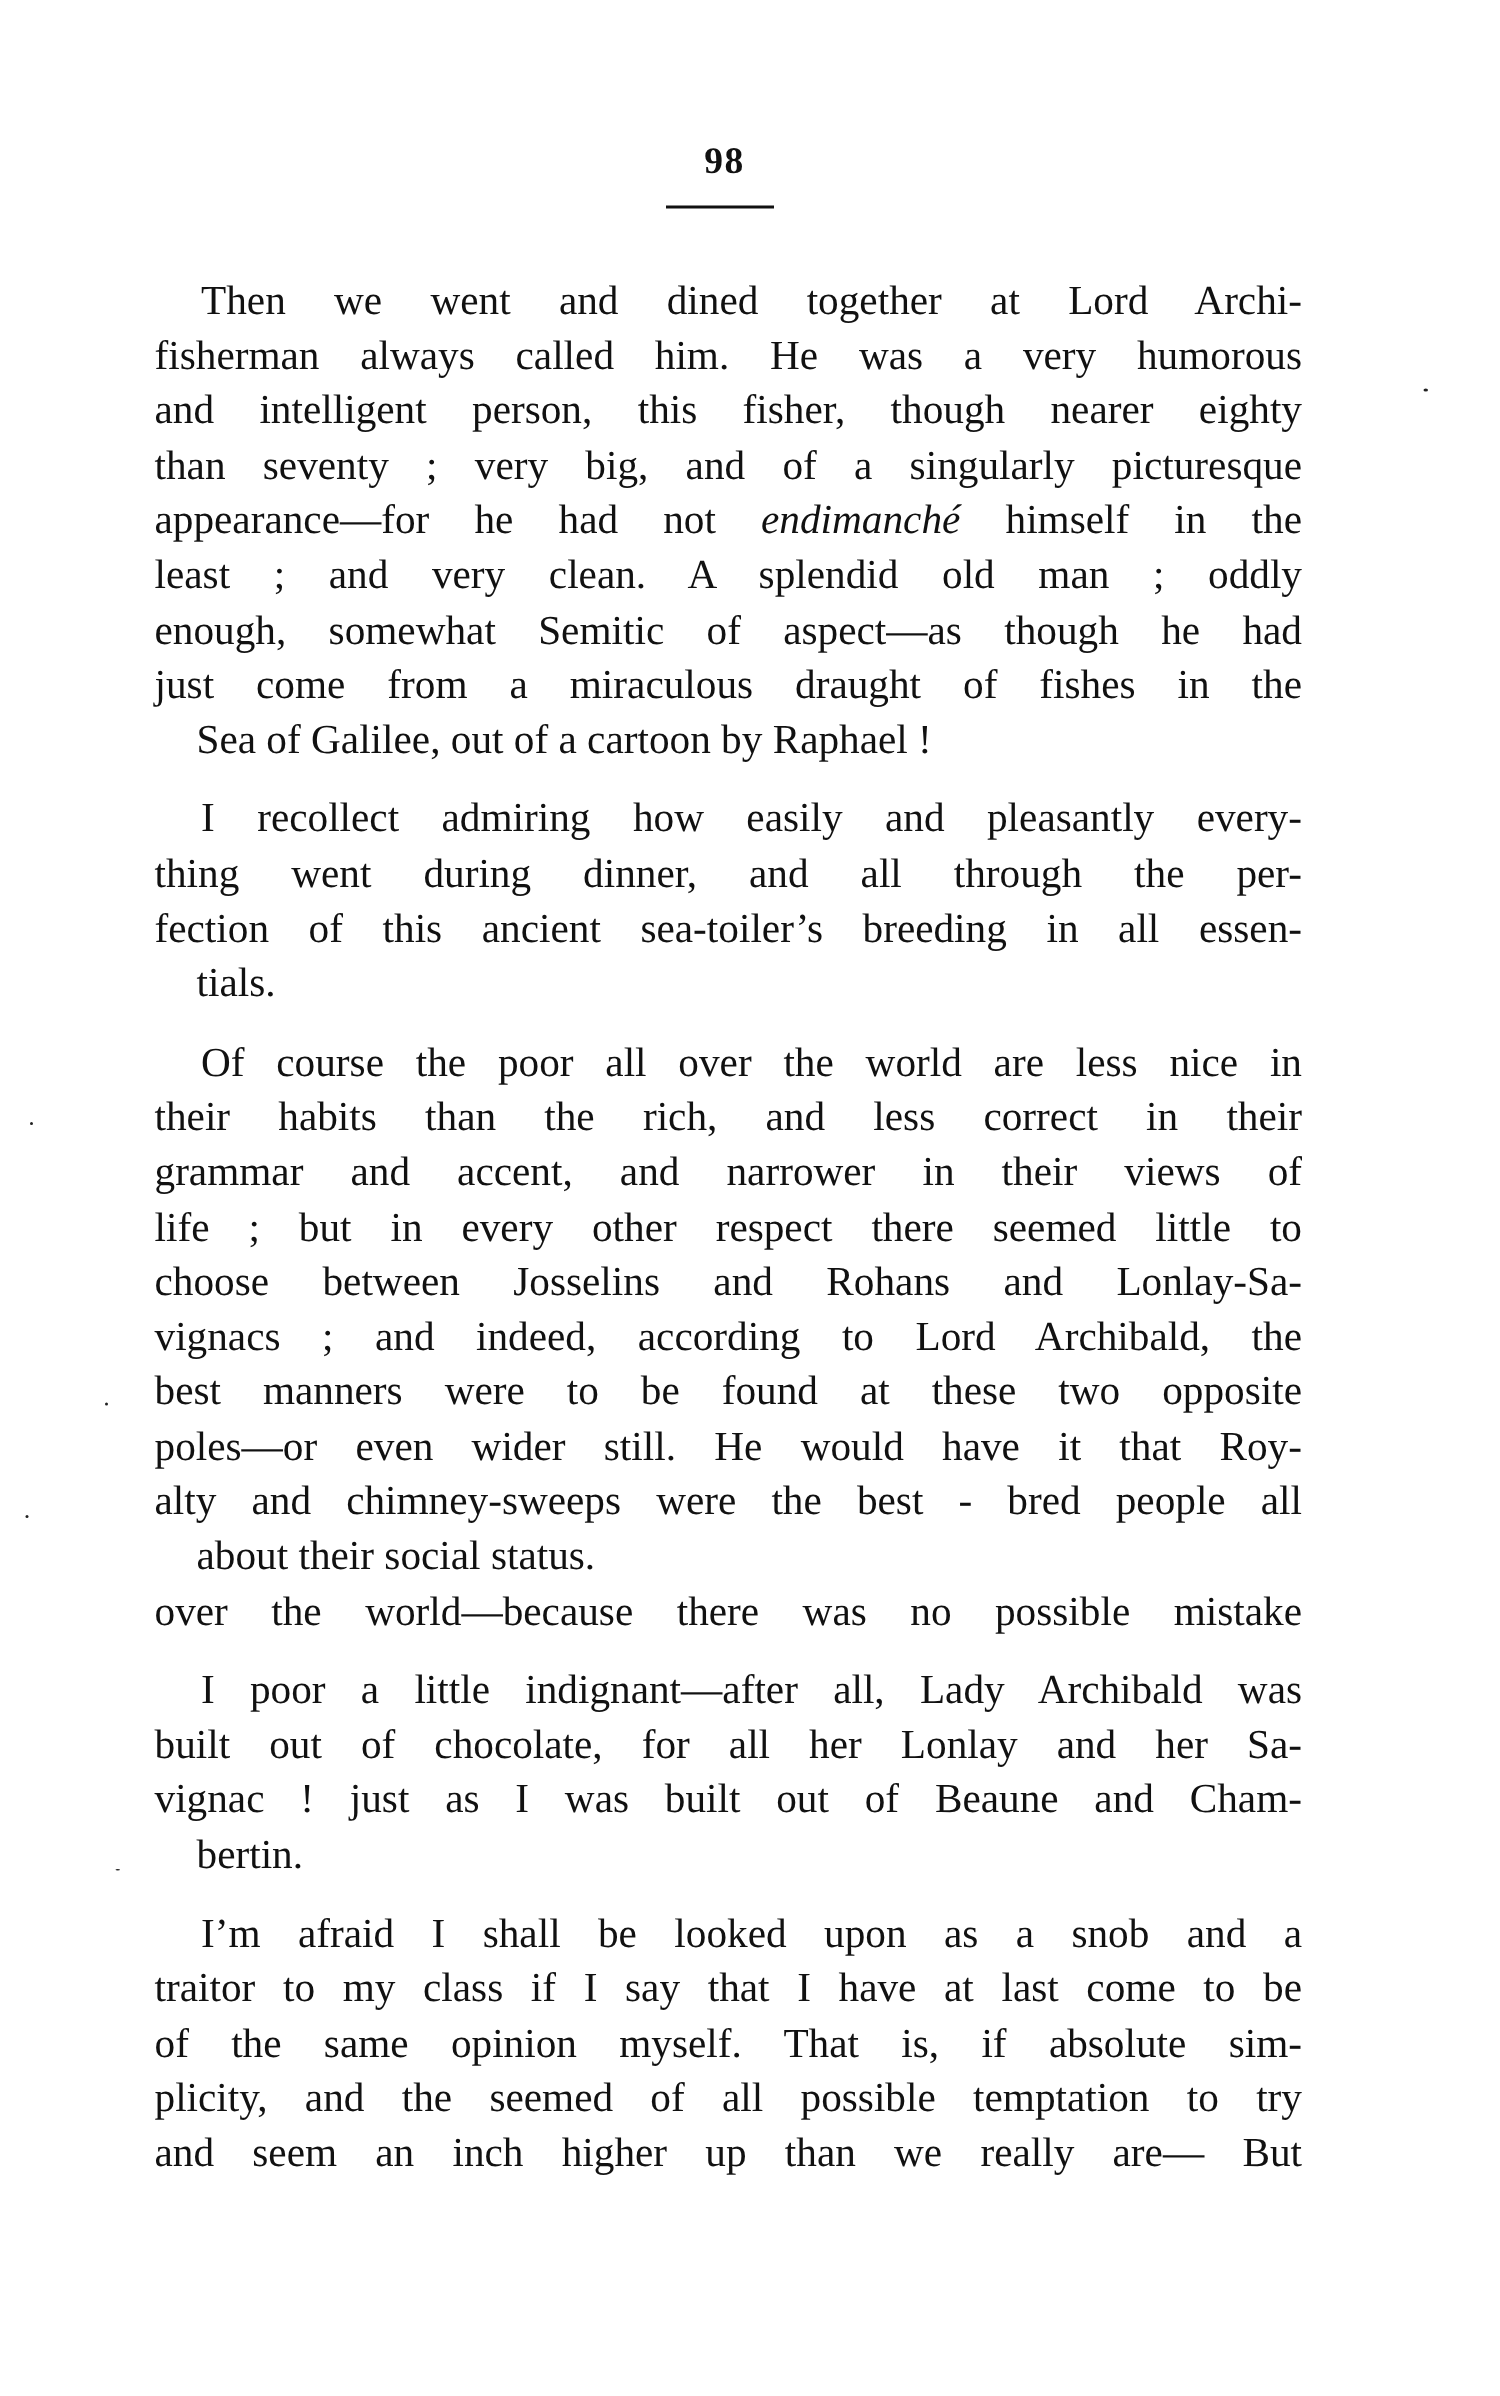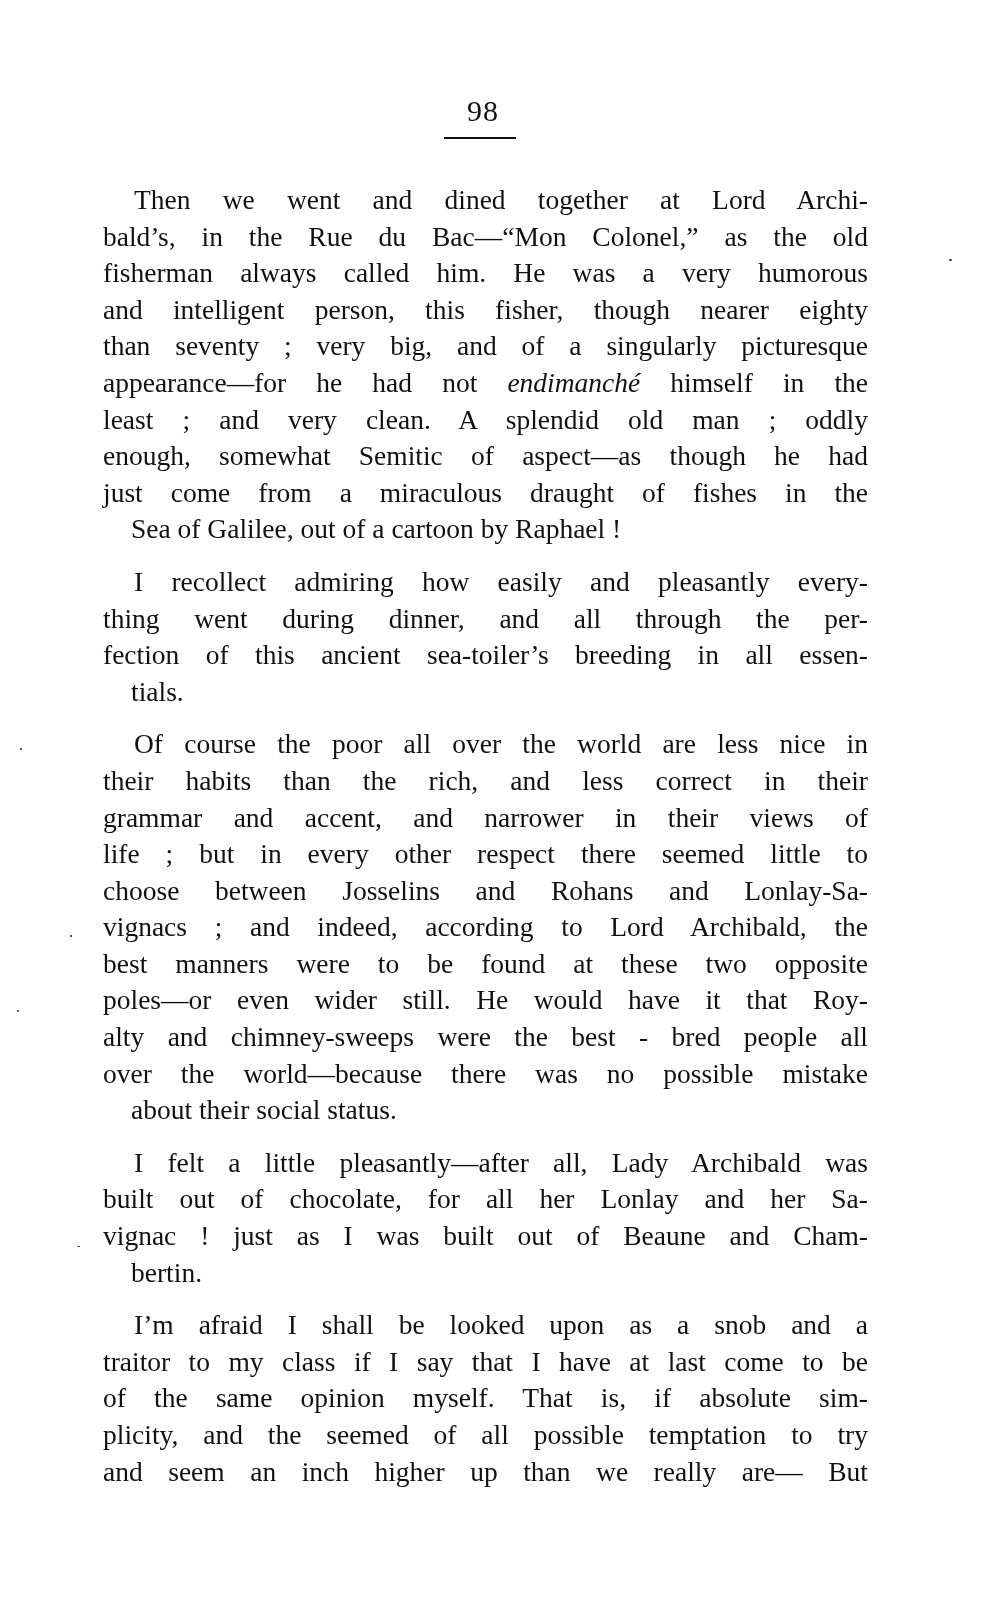--- a/index.html
+++ b/index.html
@@ -14,22 +14,22 @@
       overflow: hidden;
       font-family: "Liberation Serif", "DejaVu Serif", serif;
       color: #111111;
     }
     .page-number {
       position: absolute;
       top: 94px;
       left: 0;
       width: 966px;
       text-align: center;
-      font-size: 30px;
-      font-weight: normal;
+      font-size: 25px;
+      font-weight: bold;
       letter-spacing: 1px;
     }
     .page-rule {
       position: absolute;
       top: 137px;
       left: 444px;
       width: 72px;
       height: 2px;
       background: #111111;
     }
@@ -66,21 +66,20 @@
 </head>
 <body>
 
 <div class="page-number">98</div>
 <div class="page-rule"></div>
 
 <div class="text-block">
 
   <div>
     <div class="line indent">Then we went and dined together at Lord Archi-</div>
-    <div class="line">bald’s, in the Rue du Bac—“Mon Colonel,” as the old</div>
     <div class="line">fisherman always called him.  He was a very humorous</div>
     <div class="line">and intelligent person, this fisher, though nearer eighty</div>
     <div class="line">than seventy ; very big, and of a singularly picturesque</div>
     <div class="line"><span>appearance—for he had not </span><em>endimanché</em><span> himself in the</span></div>
     <div class="line">least ; and very clean.  A splendid old man ; oddly</div>
     <div class="line">enough, somewhat Semitic of aspect—as though he had</div>
     <div class="line">just come from a miraculous draught of fishes in the</div>
     <div class="line last">Sea of Galilee, out of a cartoon by Raphael !</div>
   </div>
 
@@ -94,26 +93,26 @@
   <div>
     <div class="line indent">Of course the poor all over the world are less nice in</div>
     <div class="line">their habits than the rich, and less correct in their</div>
     <div class="line">grammar and accent, and narrower in their views of</div>
     <div class="line">life ; but in every other respect there seemed little to</div>
     <div class="line">choose between Josselins and Rohans and Lonlay-Sa-</div>
     <div class="line">vignacs ; and indeed, according to Lord Archibald, the</div>
     <div class="line">best manners were to be found at these two opposite</div>
     <div class="line">poles—or even wider still.  He would have it that Roy-</div>
     <div class="line">alty and chimney-sweeps were the best - bred people all</div>
+    <div class="line last">about their social status.</div>
     <div class="line">over the world—because there was no possible mistake</div>
-    <div class="line last">about their social status.</div>
   </div>
 
   <div>
-    <div class="line indent">I felt a little pleasantly—after all, Lady Archibald was</div>
+    <div class="line indent">I poor a little indignant—after all, Lady Archibald was</div>
     <div class="line">built out of chocolate, for all her Lonlay and her Sa-</div>
     <div class="line">vignac ! just as I was built out of Beaune and Cham-</div>
     <div class="line last">bertin.</div>
   </div>
 
   <div>
     <div class="line indent">I’m afraid I shall be looked upon as a snob and a</div>
     <div class="line">traitor to my class if I say that I have at last come to be</div>
     <div class="line">of the same opinion myself.  That is, if absolute sim-</div>
     <div class="line">plicity, and the seemed of all possible temptation to try</div>

